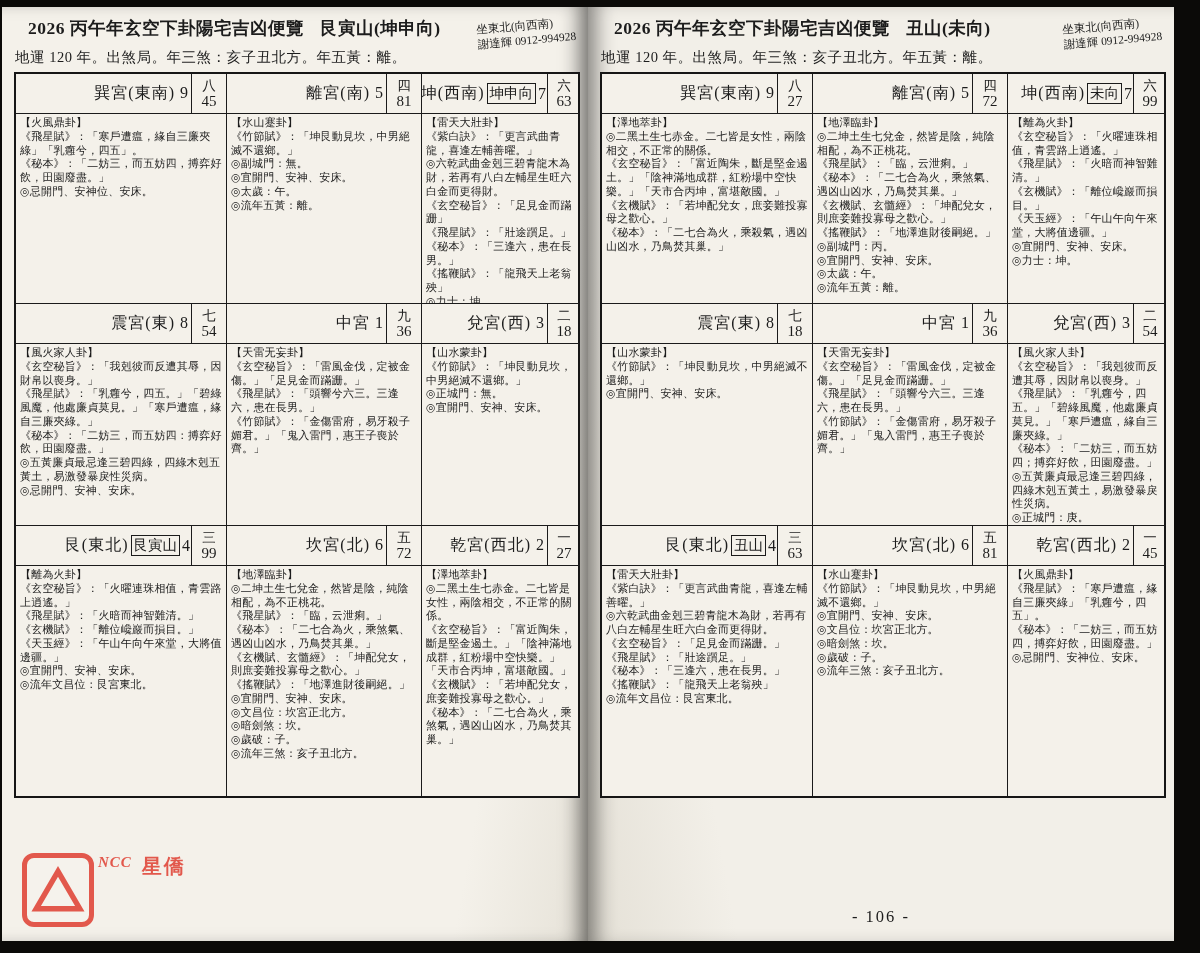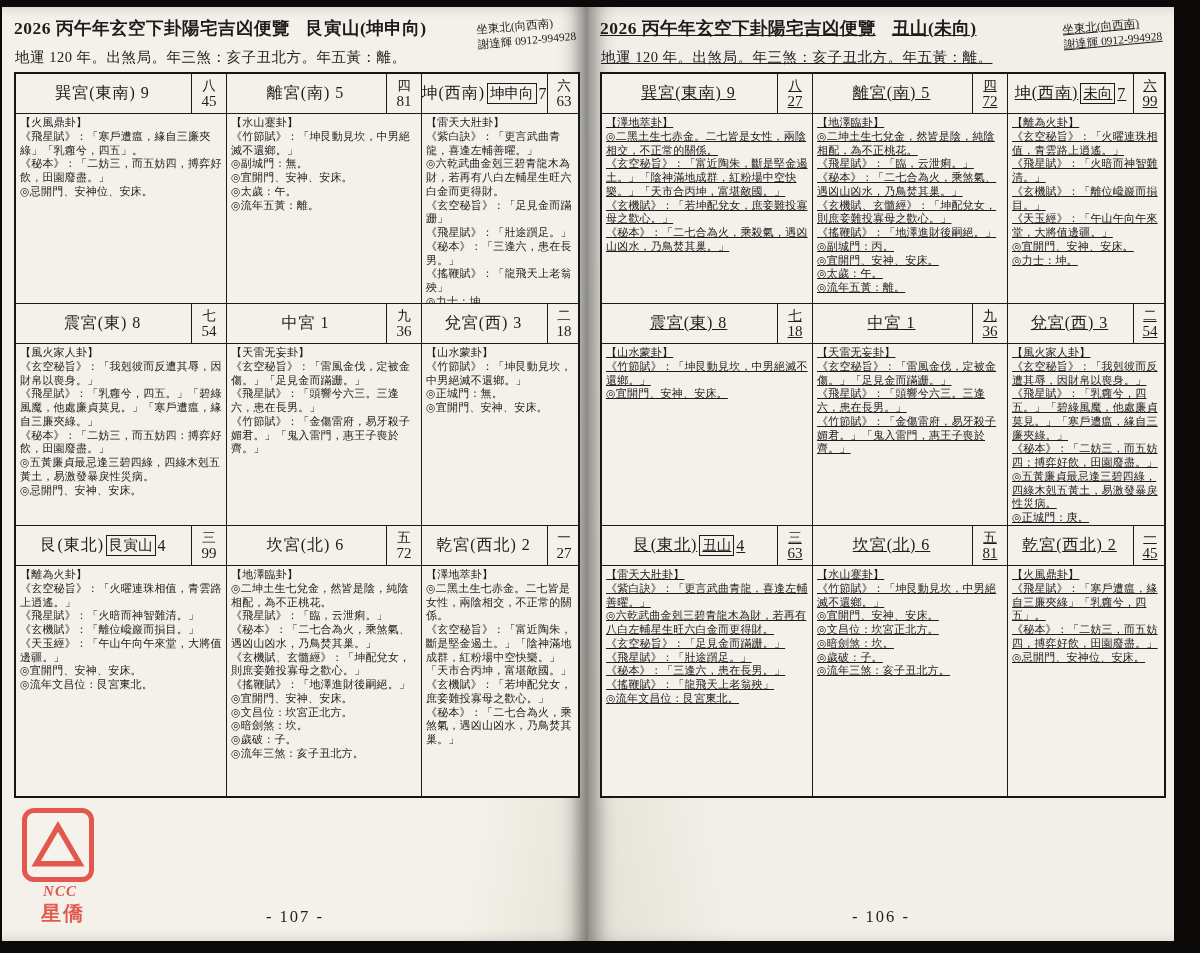--- a/index.html
+++ b/index.html
@@ -6,47 +6,47 @@
   html,body { margin:0; padding:0; }
   body {
     width:1200px; height:953px; overflow:hidden; position:relative;
     background:#0b0a08;
     font-family:"Liberation Serif","DejaVu Serif",serif;
     color:#1c1c1c;
   }
   .book { position:absolute; left:2px; top:7px; width:1172px; height:934px; display:flex; }
   .page { position:relative; width:586px; height:100%; background:#f1eee7; }
   .page.left  { background:linear-gradient(100deg,#f4f1ea 82%,#e6e2d8); box-shadow:inset -18px 0 20px -10px rgba(0,0,0,.55); }
-  .page.right { background:linear-gradient(260deg,#f2efe8 80%,#e4e0d6); box-shadow:inset 18px 0 20px -10px rgba(0,0,0,.45);text-decoration:underline; }
-
-  .page-head { display:flex; justify-content:space-between; align-items:flex-start; padding:9px 8px 0 12px; }
+  .page.right { background:linear-gradient(260deg,#f2efe8 80%,#e4e0d6); box-shadow:inset 18px 0 20px -10px rgba(0,0,0,.45); }
+
+  .page-head { display:flex; justify-content:space-between; align-items:flex-start; padding:9px 8px 0 26px; }
   .title-block { font-size:17.5px; font-weight:700; letter-spacing:.5px; white-space:nowrap; }
   .title-mtn { margin-left:16px; }
   .contact-block { font-size:11.5px; line-height:1.3; transform:rotate(-5deg); margin-top:2px; white-space:nowrap; padding-right:4px; }
   .info-line { font-size:14.5px; line-height:1.32; padding:0 8px 0 13px; letter-spacing:.5px; }
 
   .grid {
     margin:5px 8px 0 12px; border:2.5px solid #161616; background:#f4f1ea;
     display:grid;
     grid-template-columns:176px 35px 160px 35px 126px 32px;
     grid-template-rows:40px 190px 40px 182px 40px 230px;
   }
   .cell { border-right:1.5px solid #1b1b1b; border-bottom:1.5px solid #1b1b1b; overflow:hidden; }
   .cell.last-col { border-right:none; }
   .cell.last-row { border-bottom:none; }
-  .pal-name { display:flex; align-items:center; justify-content:center; font-size:16px; letter-spacing:1px; gap:2px; white-space:nowrap; }
+  .pal-name { display:flex; align-items:center; justify-content:flex-end; font-size:16px; letter-spacing:1px; gap:2px; white-space:nowrap; }
   .pal-num  { display:flex; flex-direction:column; align-items:center; justify-content:center; font-size:13.5px; line-height:1.12; }
   .pal-num .ar { font-size:15px; letter-spacing:0; }
   .boxed { border:1.5px solid #1b1b1b; padding:0 2px; font-size:14.5px; letter-spacing:0; }
   .boxed:empty { display:none; }
   .body-cell { grid-column:span 2; padding:2px 3px 8px 4px; font-size:11px; line-height:1.25; white-space:pre-line; letter-spacing:.2px; }
 
   .page-num { position:absolute; bottom:14px; left:0; width:100%; text-align:center; font-size:16.5px; letter-spacing:2px; }
 
-  .logo { position:absolute; left:20px; bottom:14px; display:flex; flex-direction:column; align-items:center; color:#e04437; opacity:.88; }
+  .logo { position:absolute; left:20px; bottom:14px; display:flex; align-items:flex-start; color:#e04437; opacity:.88; }
   .logo-box { width:72px; height:74px; border:5px solid #e04437; border-radius:12px; display:flex; align-items:center; justify-content:center; background:rgba(255,255,255,.08); }
   .logo-ncc { font-style:italic; font-size:15px; font-weight:700; margin:1px 0 0 4px; letter-spacing:1px; }
   .logo-name { font-size:20px; font-weight:700; margin-left:10px; letter-spacing:2px; }
 </style>
 </head>
 <body>
 
 <div class="book">
 
   <div class="page left">
@@ -202,21 +202,20 @@
     <div class="logo">
       <div class="logo-box">
         <svg width="56" height="54" viewBox="0 0 72 64">
           <polygon points="36,8 64,56 8,56" fill="none" stroke="#e04437" stroke-width="7"></polygon>
         </svg>
       </div>
       <div class="logo-ncc">NCC</div>
       <div class="logo-name">星僑</div>
     </div>
 
-    <div class="page-num">- 107 -</div>
   </div>
 
   <div class="page right">
     <div class="page-head">
       <div class="title-block">
         <span>2026 丙午年玄空下卦陽宅吉凶便覽</span><span class="title-mtn">丑山(未向)</span>
       </div>
       <div class="contact-block">
         <div>坐東北(向西南)</div>
         <div>謝達輝 0912-994928</div>

